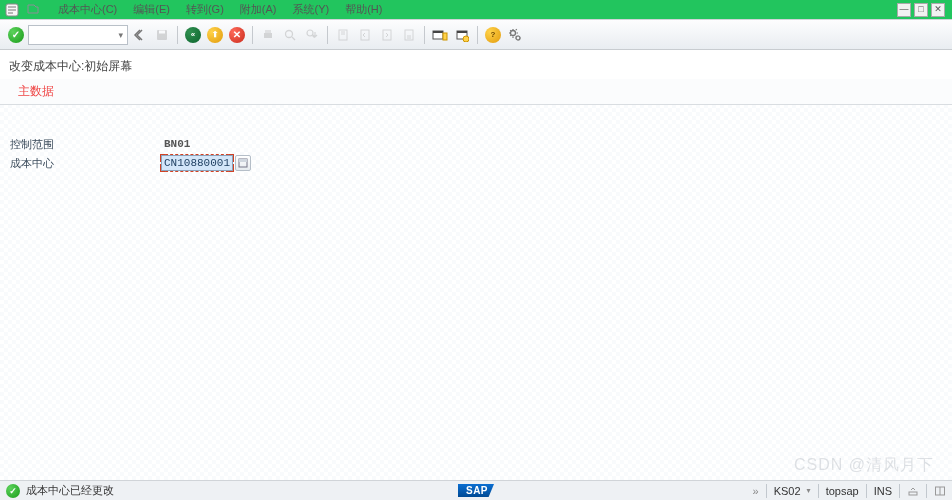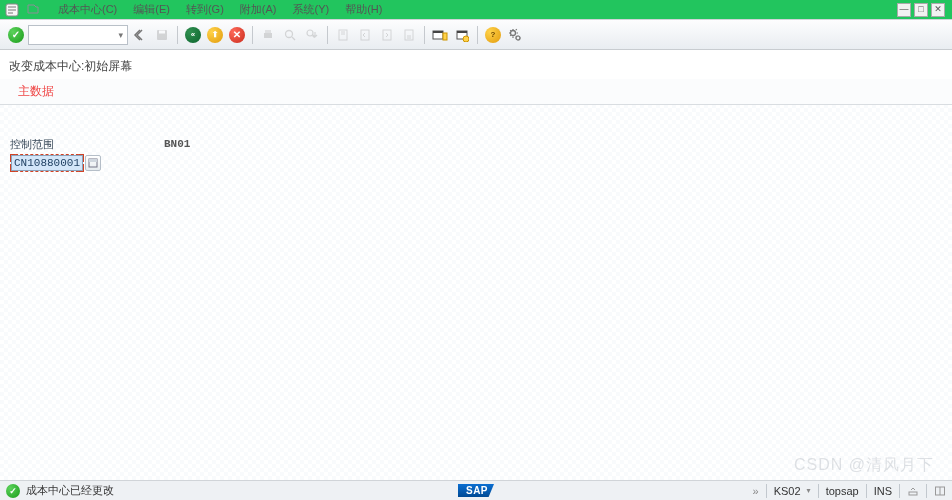--- a/index.html
+++ b/index.html
@@ -196,20 +196,21 @@
 </div>
 
 <div class="bg-pattern"></div>
 
 <div class="form-area">
   <div class="form-row">
     <div class="form-label">控制范围</div>
     <div class="form-val-ro">BN01</div>
   </div>
   <div class="form-row">
+    <div class="form-label">成本中心</div>
     <div class="form-input-wrap">
       <span class="corner c-tl"></span><span class="corner c-tr"></span><span class="corner c-bl"></span><span class="corner c-br"></span>
       <input class="form-input" value="CN10880001" style="">
     </div>
     <div class="vh-btn">
       <svg width="10" height="10" viewBox="0 0 10 10">
           <rect x="1" y="1" width="8" height="8" fill="none" stroke="#778"></rect>
           <rect x="1" y="1" width="8" height="3" fill="#cfd6de"></rect>
         </svg>
     </div>

